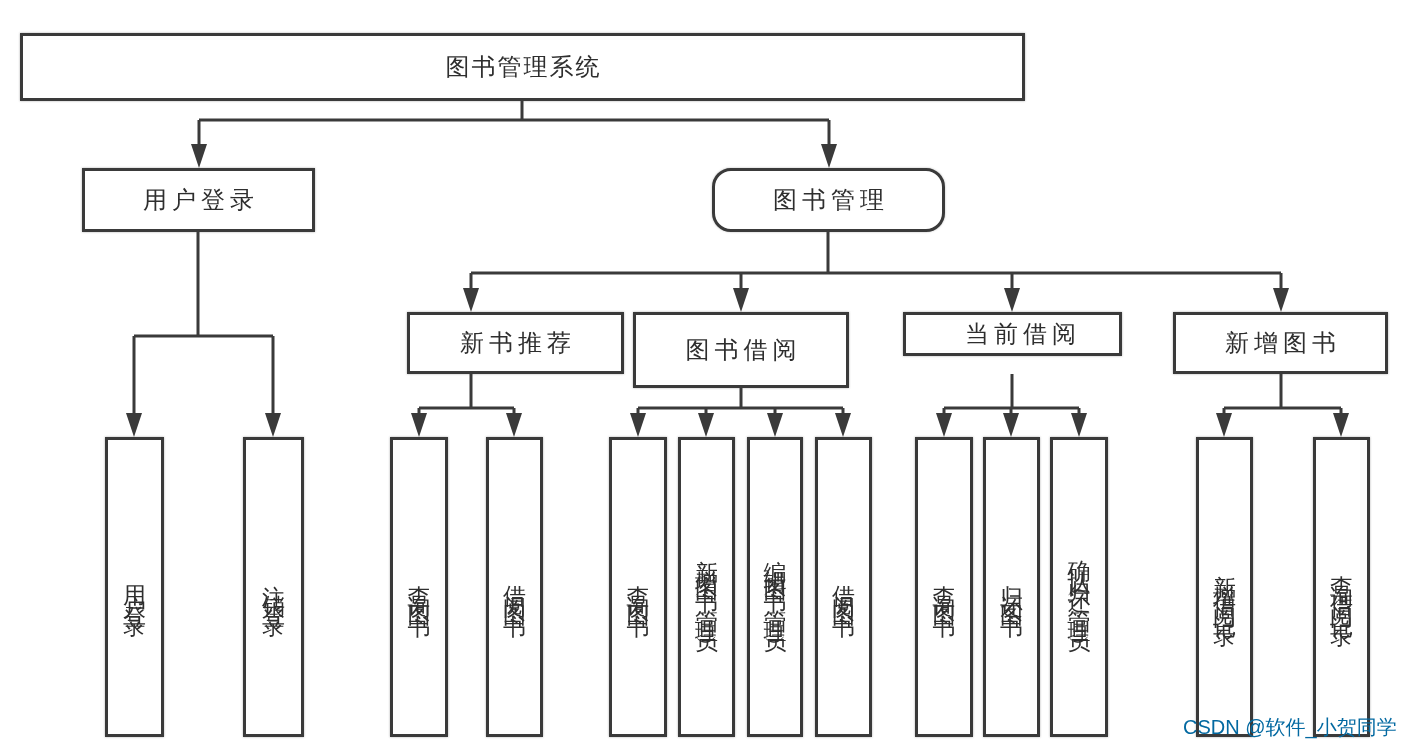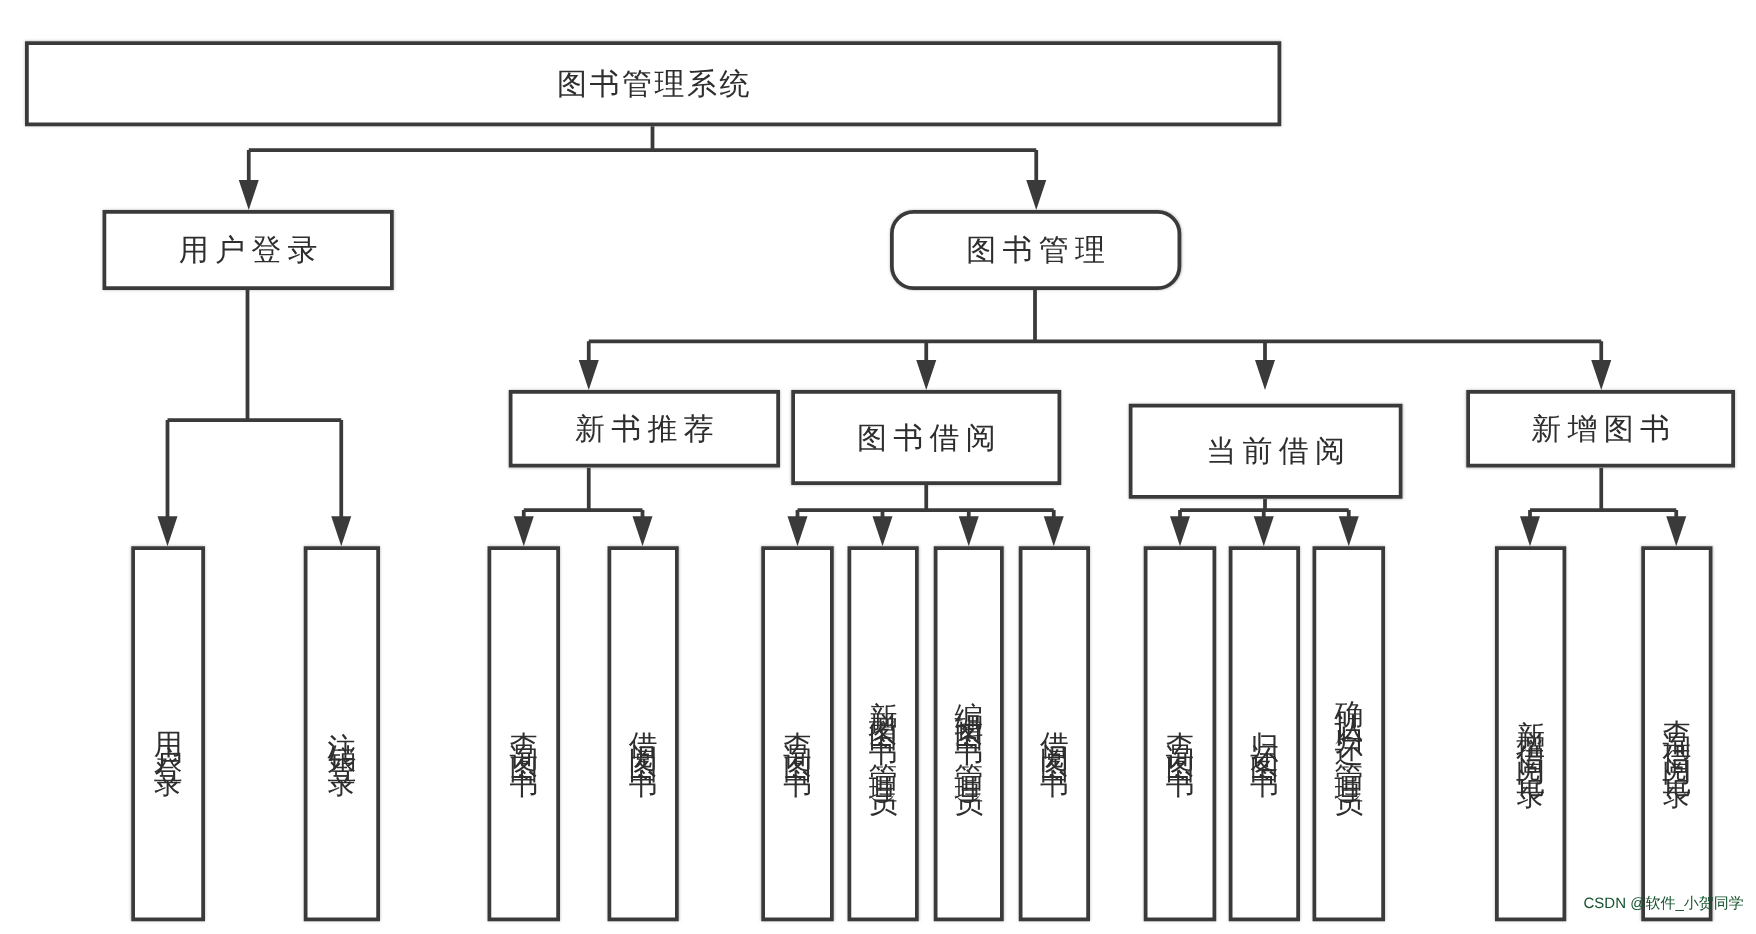--- a/index.html
+++ b/index.html
@@ -54,22 +54,22 @@
     font-size: 23px;
     letter-spacing: 10px;
     line-height: 1;
     white-space: nowrap;
   }
   .watermark {
     position: absolute;
     left: 1183px;
     top: 714px;
     width: 212px;
-    font-size: 12px;
-    color: #14532d;
+    font-size: 20px;
+    color: #0369a1;
     white-space: nowrap;
     text-align: right;
   }
   svg .wire {
     stroke: #3a3a3a;
     stroke-width: 3;
     fill: none;
   }
   svg .head {
     fill: #3a3a3a;
@@ -127,21 +127,21 @@
   <div class="box" style="left:712px; top:168px; width:233px; height:64px;border-radius:19px;">
     <span class="h-label">图书管理</span>
   </div>
 
   <div class="box" style="left:363px; top:312px; width:217px; height:62px;margin-left:44px;">
     <span class="h-label">新书推荐</span>
   </div>
   <div class="box" style="left:633px; top:312px; width:216px; height:76px;">
     <span class="h-label">图书借阅</span>
   </div>
-  <div class="box" style="left:903px; top:323px; width:219px; height:76px;padding-left:16px;">
+  <div class="box" style="left:903px; top:312px; width:219px; height:44px;padding-left:16px;">
     <span class="h-label">当前借阅</span>
   </div>
   <div class="box" style="left:1173px; top:312px; width:215px; height:62px;">
     <span class="h-label">新增图书</span>
   </div>
 
   <div class="box leaf" style="left:105px; width:59px;">
     <span class="v-label">用户登录</span>
   </div>
   <div class="box leaf" style="left:243px; width:61px;">

